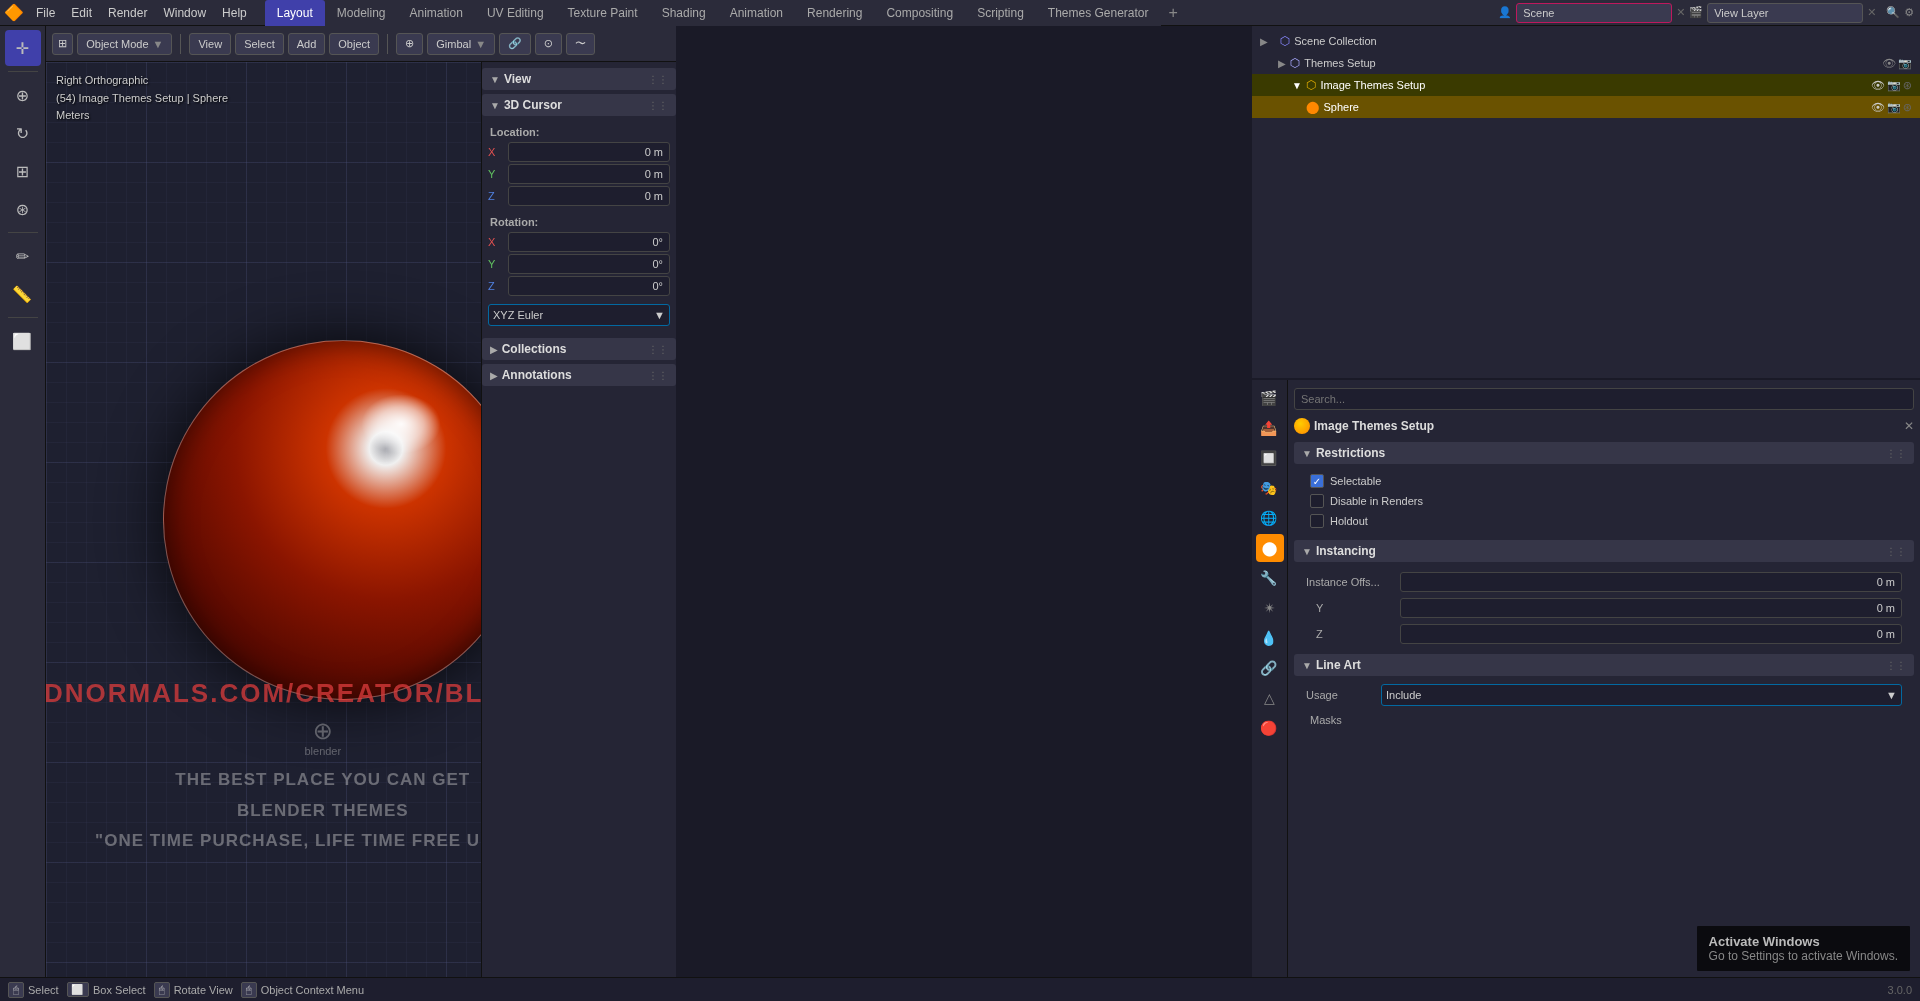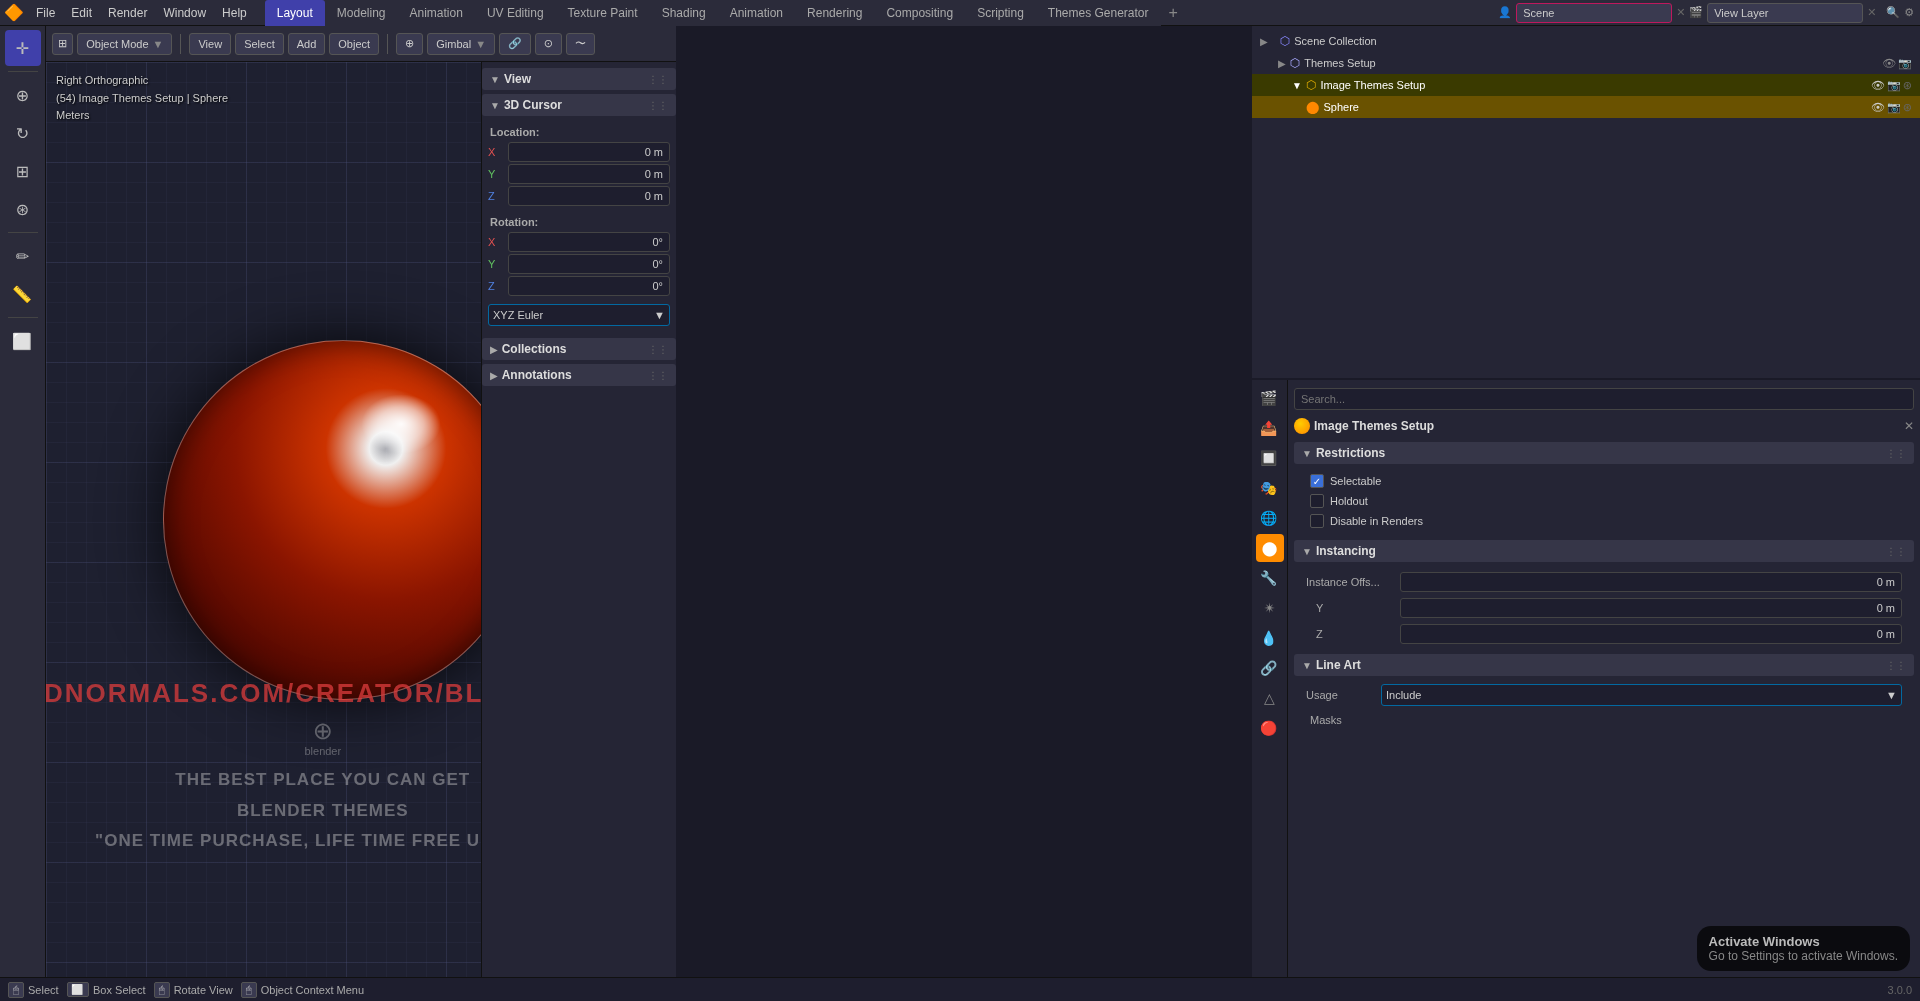--- a/index.html
+++ b/index.html
@@ -481,21 +481,21 @@
       margin-left: auto;
       font-size: 11px;
       color: #666;
     }
     .windows-activate {
       position: absolute;
       bottom: 30px;
       right: 10px;
       background: rgba(0,0,0,0.7);
       padding: 8px 12px;
-      border-radius: 14px;
+      border-radius: 1px;
       font-size: 12px;
       color: #999;
     }
     .windows-activate .win-title { font-size: 13px; color: #bbb; font-weight: bold; }
 
     
     .axis-svg { display: block; }
 
     
     .view-subcontent {
@@ -849,25 +849,25 @@
       <span class="r-section-title">Restrictions</span>
       <span class="r-dots">⋮⋮</span>
     </div>
     <div style="padding:4px 8px;">
       <div class="props-checkbox-row">
         <div class="props-checkbox checked">✓</div>
         <span class="props-checkbox-label">Selectable</span>
       </div>
       <div class="props-checkbox-row">
         <div class="props-checkbox"></div>
-        <span class="props-checkbox-label">Holdout</span>
+        <span class="props-checkbox-label">Disable in Renders</span>
       </div>
       <div class="props-checkbox-row">
         <div class="props-checkbox"></div>
-        <span class="props-checkbox-label">Disable in Renders</span>
+        <span class="props-checkbox-label">Holdout</span>
       </div>
     </div>
 
     
     <div class="r-section-header" style="margin-top:4px;">
       <span style="font-size:10px;color:#aaa;">▼</span>
       <span class="r-section-title">Instancing</span>
       <span class="r-dots">⋮⋮</span>
     </div>
     <div style="padding:4px 8px;">

